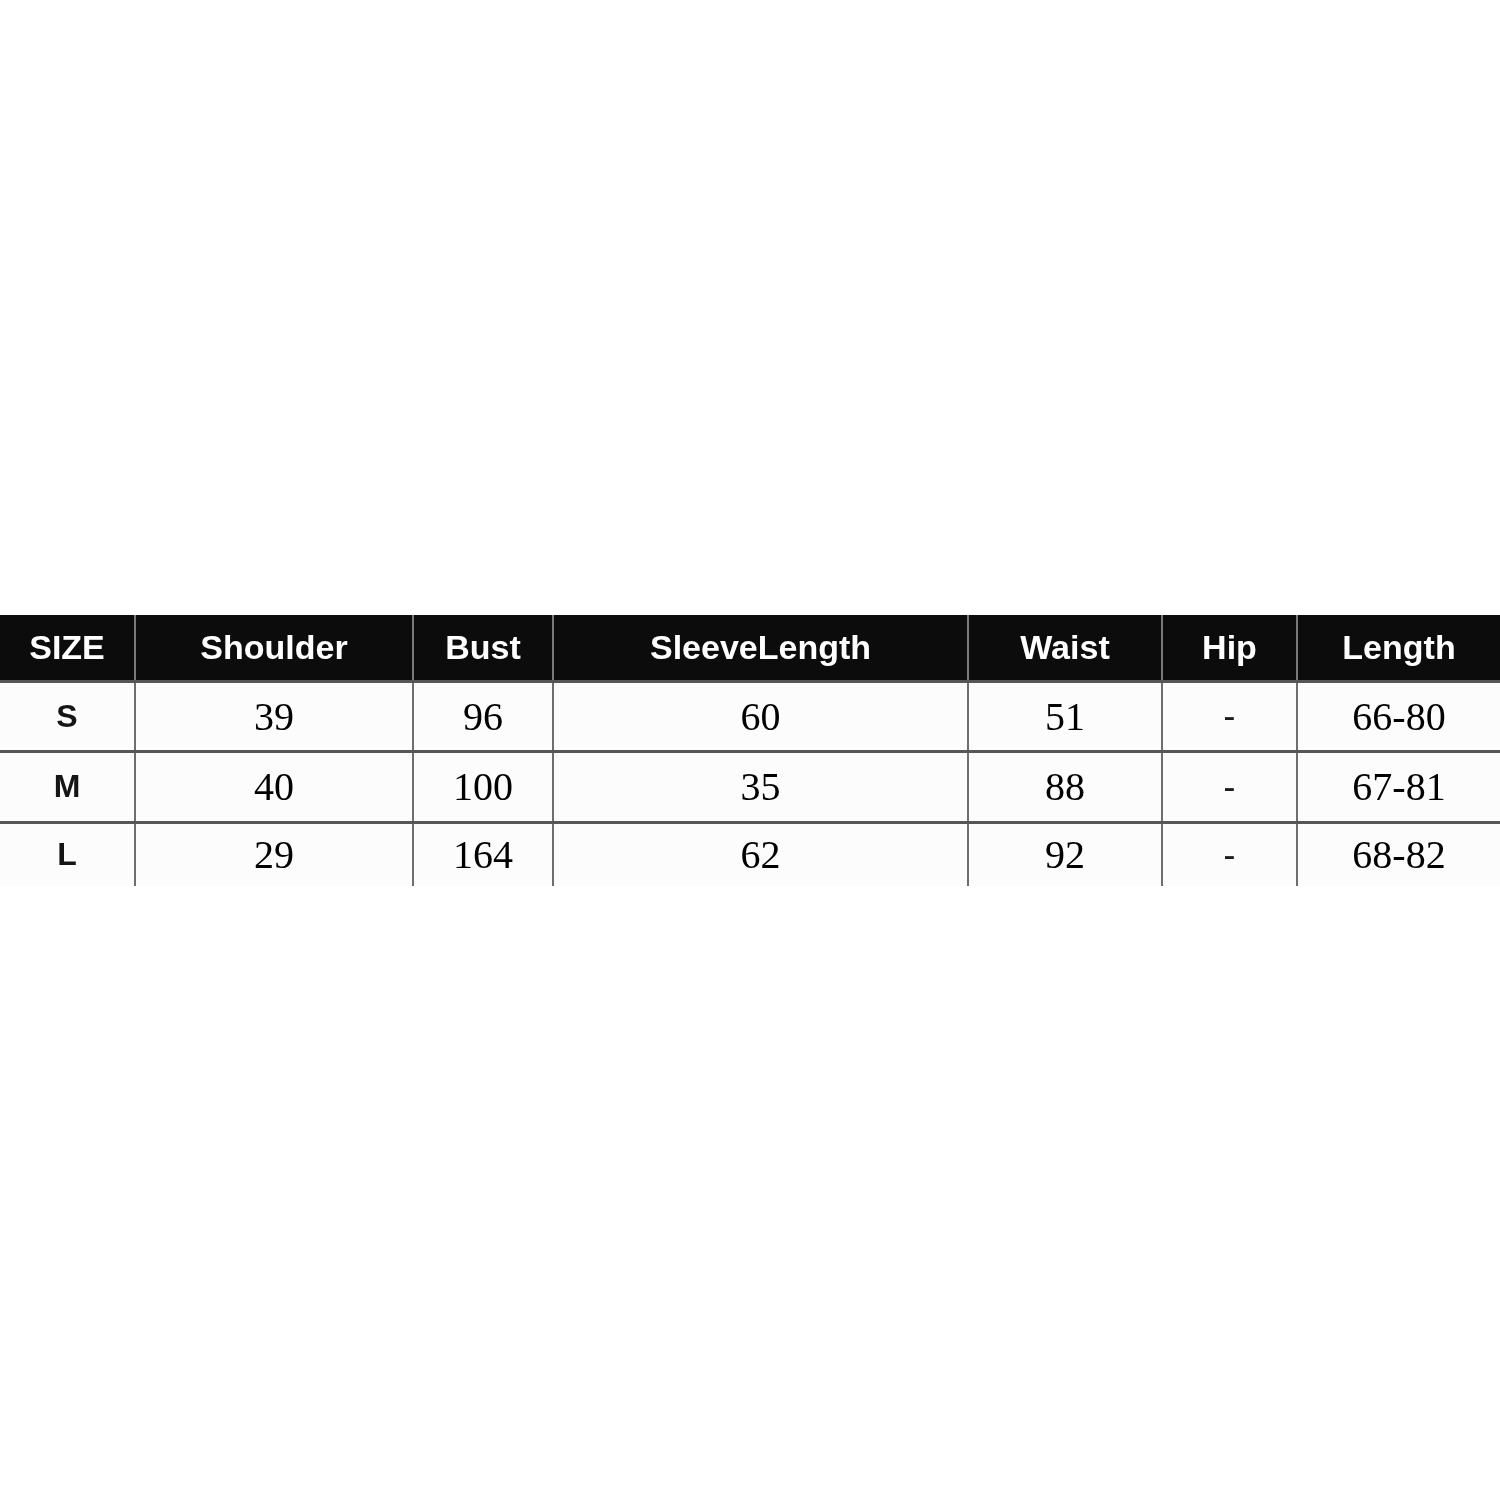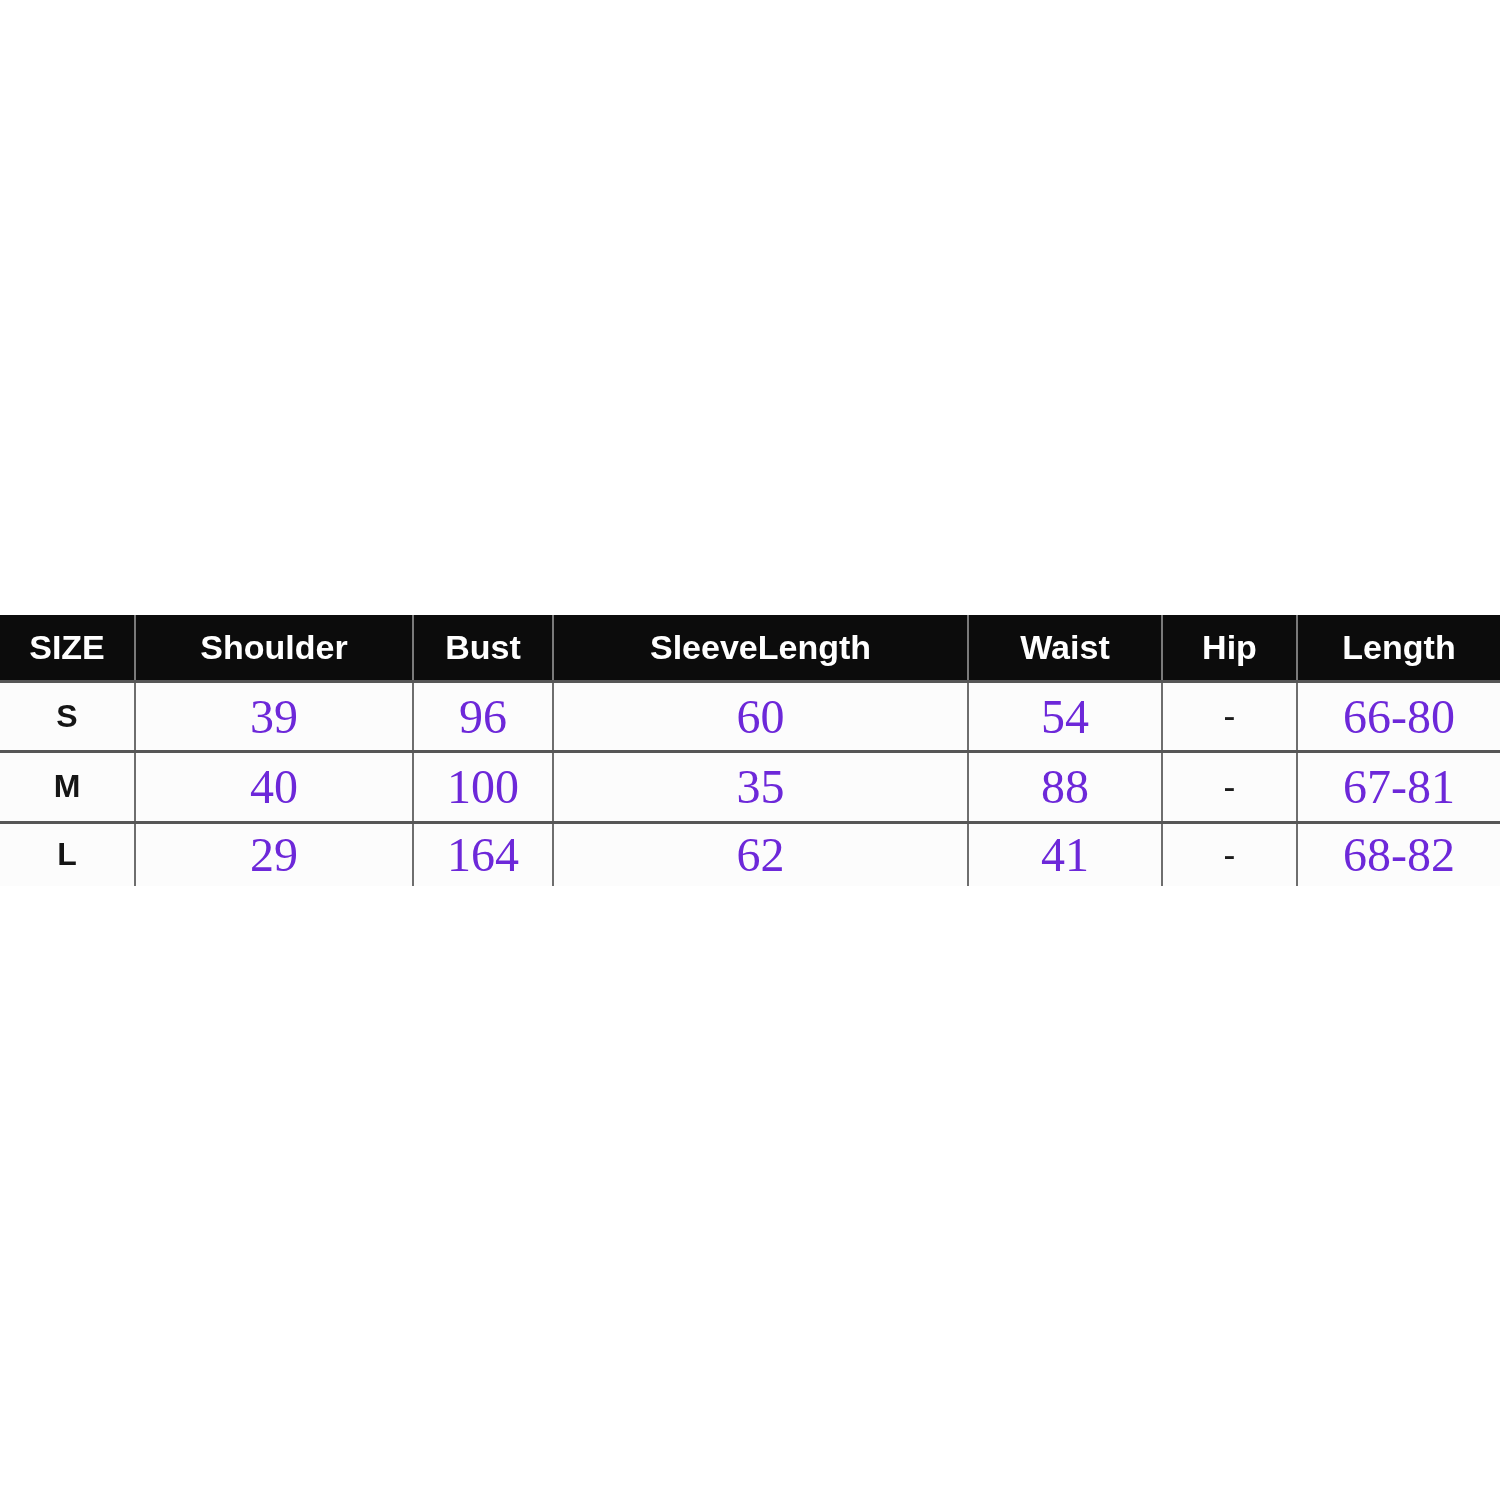--- a/index.html
+++ b/index.html
@@ -60,22 +60,22 @@
     border-left: none;
   }
   #size-table tbody th.row-size {
     font-family: "Liberation Sans", sans-serif;
     font-weight: bold;
     font-size: 32px;
     color: #151515;
   }
   #size-table tbody td {
     font-family: "Liberation Serif", serif;
-    font-size: 48px;
-    color: #6d28d9;
+    font-size: 40px;
+    color: #000000;
   }
   #size-table tbody td.dash {
     font-weight: bold;
     font-size: 34px;
     color: #1c1c1c;
   }
   #size-table tbody tr.row-0 { height: 70px; }
   #size-table tbody tr.row-1 { height: 71px; }
   #size-table tbody tr.row-2 { height: 64px; }
 </style>
@@ -104,38 +104,38 @@
             <th>Hip</th>
             <th>Length</th>
           </tr>
       </thead>
       <tbody>
           <tr class="row-0">
             <th class="row-size">S</th>
             <td>39</td>
             <td>96</td>
             <td>60</td>
-            <td>54</td>
+            <td>51</td>
             <td class="dash">-</td>
             <td>66-80</td>
           </tr>
           <tr class="row-1">
             <th class="row-size">M</th>
             <td>40</td>
             <td>100</td>
             <td>35</td>
             <td>88</td>
             <td class="dash">-</td>
             <td>67-81</td>
           </tr>
           <tr class="row-2">
             <th class="row-size">L</th>
             <td>29</td>
             <td>164</td>
             <td>62</td>
-            <td>41</td>
+            <td>92</td>
             <td class="dash">-</td>
             <td>68-82</td>
           </tr>
         </tbody>
     </table>
   </div>
 </div>
 
 </body></html>

